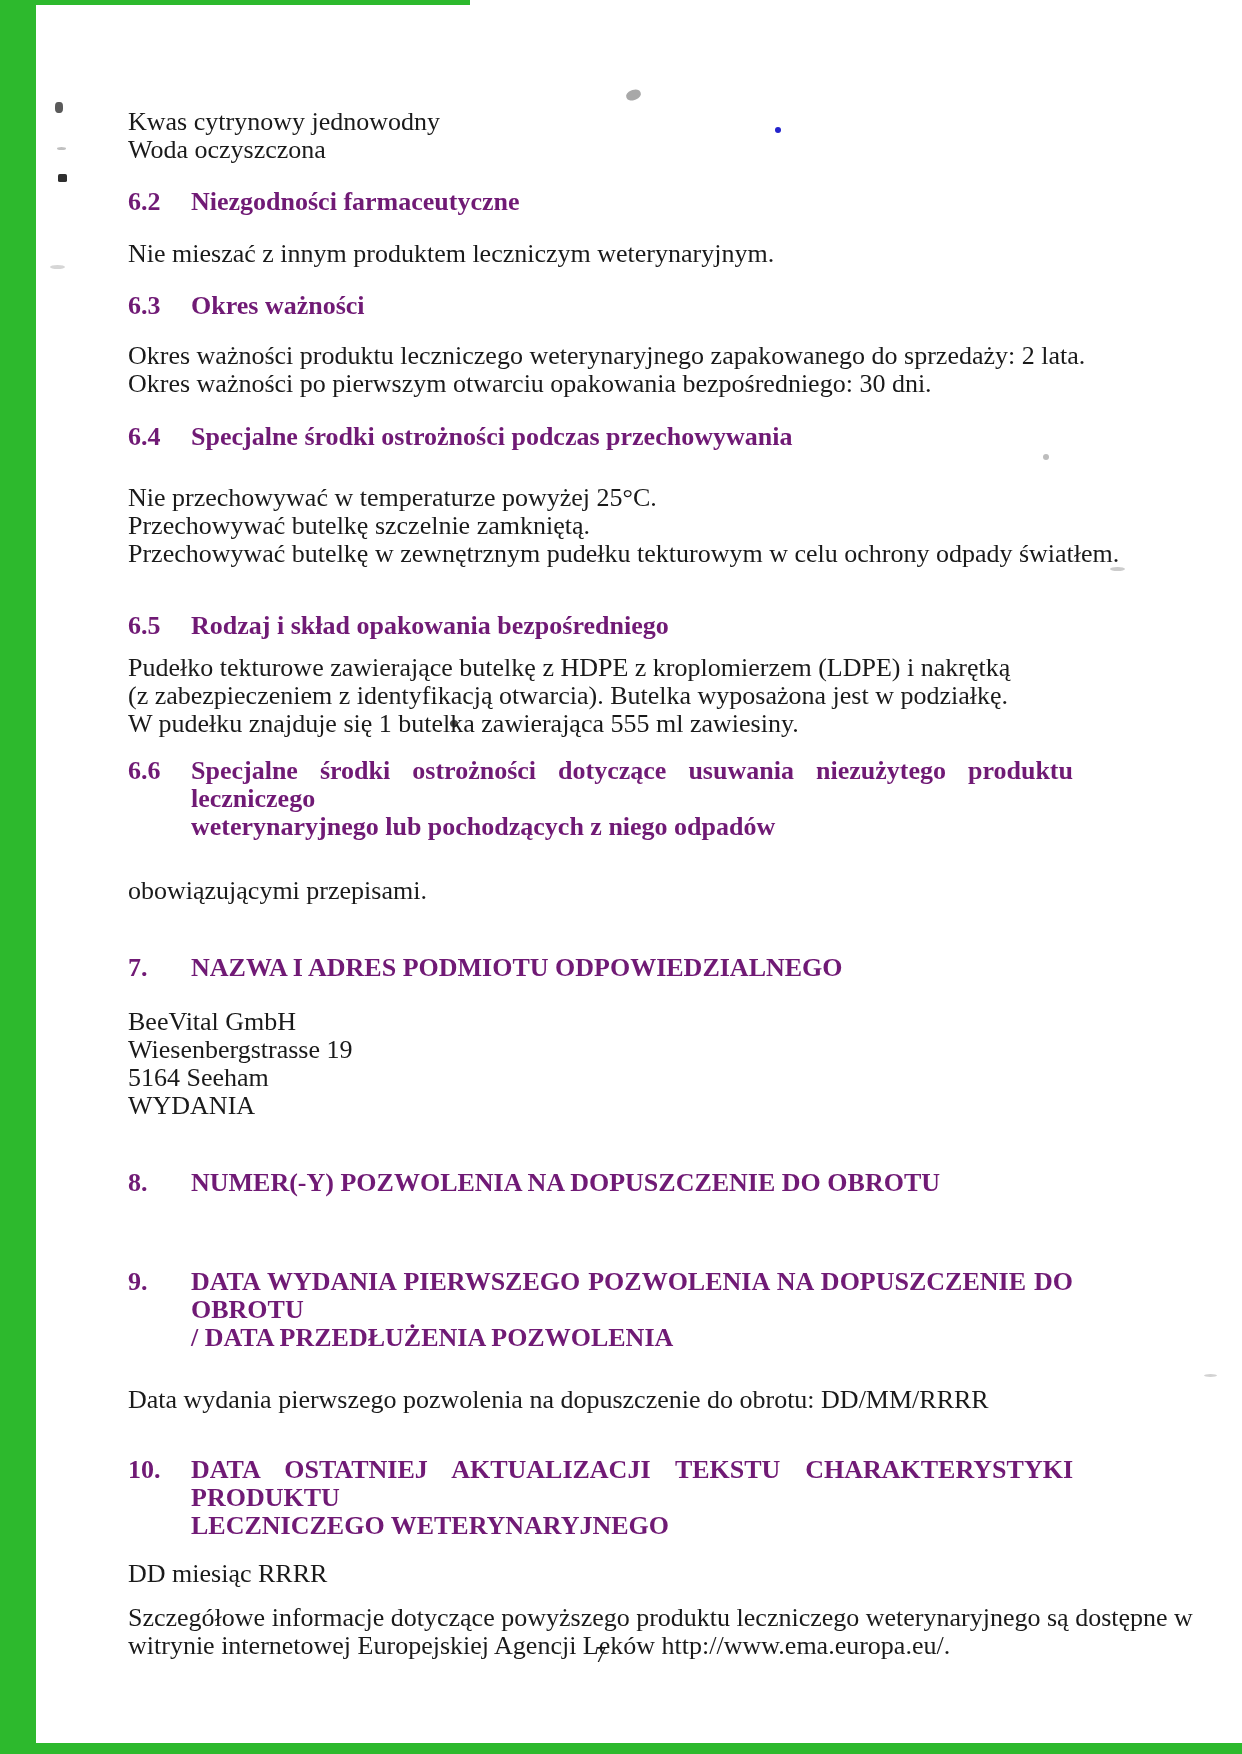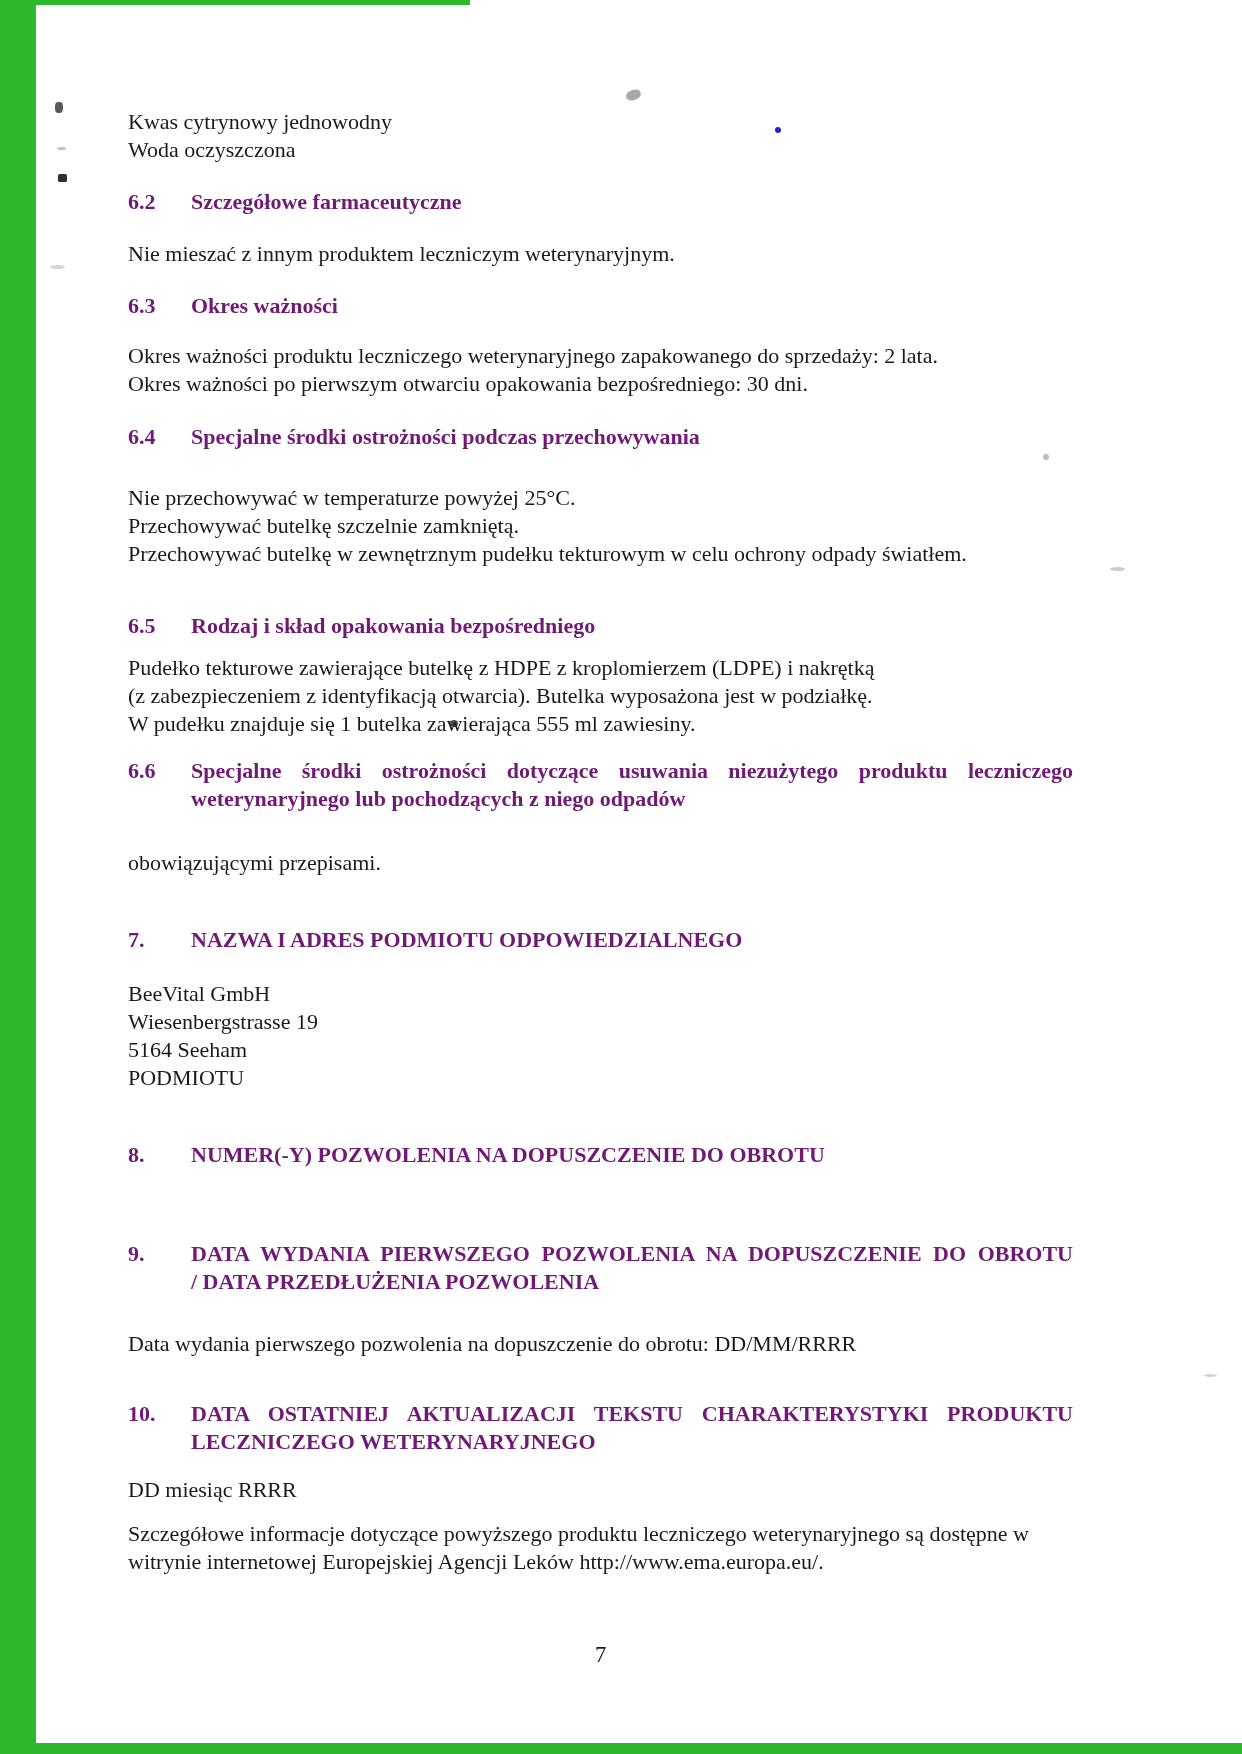--- a/index.html
+++ b/index.html
@@ -11,21 +11,21 @@
     font-family:"Liberation Serif","DejaVu Serif",serif;
     color:#1a1a1a;
   }
   
   .green-left{position:absolute;left:0;top:0;width:36px;height:1754px;background:#2db92d;}
   .green-top{position:absolute;left:0;top:0;width:470px;height:5px;background:#2db92d;}
   .green-bottom{position:absolute;left:0;top:1743px;width:1242px;height:11px;background:#2db92d;}
 
   .content{
     position:absolute;left:128px;top:108px;width:945px;
-    font-size:22px;line-height:28px;
+    font-size:26px;line-height:28px;
   }
   .block div{white-space:nowrap;}
   .sec{display:grid;grid-template-columns:63px 1fr;}
   .b{font-weight:bold;color:#701a75;}
   .stretch{text-align:justify;text-align-last:justify;white-space:normal;}
   .link{text-decoration-thickness:2px;text-underline-offset:3px;}
   .footer{
     position:absolute;left:128px;top:1641px;width:945px;
     text-align:center;font-size:22.5px;line-height:28px;
   }
@@ -64,21 +64,21 @@
 
   <div class="content">
 
     <div class="block">
       <div>Kwas cytrynowy jednowodny</div>
       <div>Woda oczyszczona</div>
     </div>
 
     <div class="sec b" style="margin-top:24px">
       <span>6.2</span>
-      <span>Szczegółowe farmaceutyczne</span>
+      <span>Niezgodności farmaceutyczne</span>
     </div>
     <div class="block" style="margin-top:24px">
       <div>Nie mieszać z innym produktem leczniczym weterynaryjnym.</div>
     </div>
 
     <div class="sec b" style="margin-top:24px">
       <span>6.3</span>
       <span>Okres ważności</span>
     </div>
     <div class="block" style="margin-top:22px">
@@ -118,21 +118,21 @@
     </div>
 
     <div class="sec b" style="margin-top:49px">
       <span>7.</span>
       <span>NAZWA I ADRES PODMIOTU ODPOWIEDZIALNEGO</span>
     </div>
     <div class="block" style="margin-top:26px">
       <div>BeeVital GmbH</div>
       <div>Wiesenbergstrasse 19</div>
       <div>5164 Seeham</div>
-      <div>PODMIOTU</div>
+      <div>WYDANIA</div>
     </div>
 
     <div class="sec b" style="margin-top:49px">
       <span>8.</span>
       <span>NUMER(-Y) POZWOLENIA NA DOPUSZCZENIE DO OBROTU</span>
     </div>
 
     <div class="sec b" style="margin-top:71px">
       <span>9.</span>
       <span>

